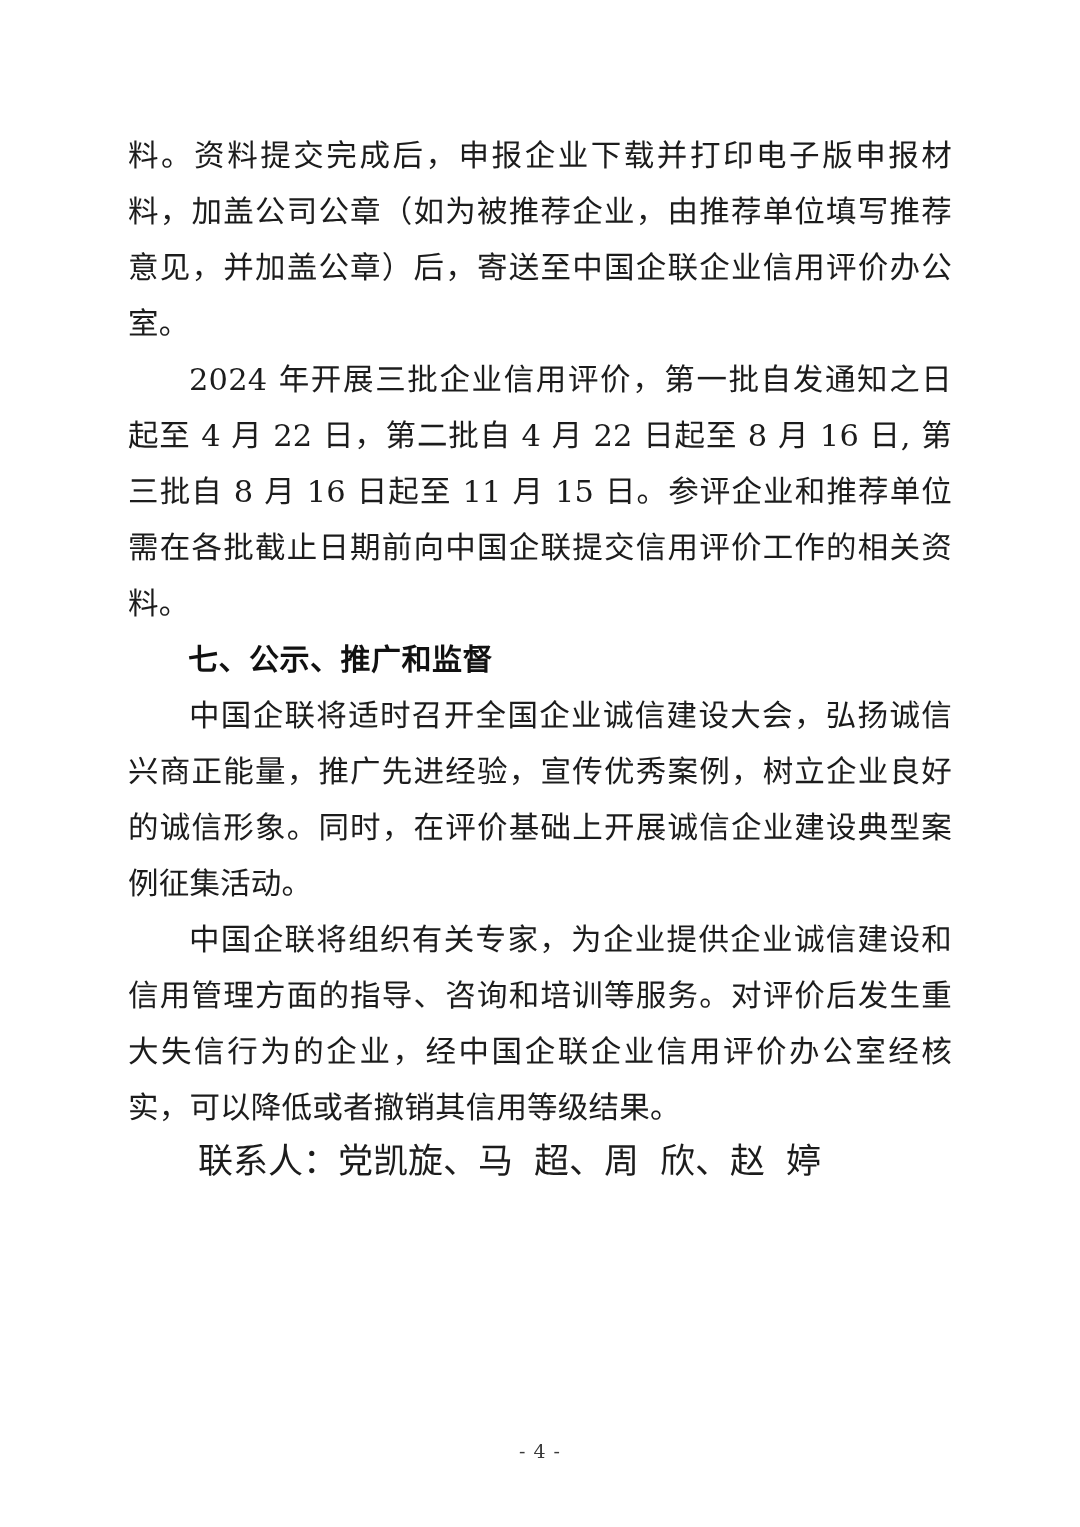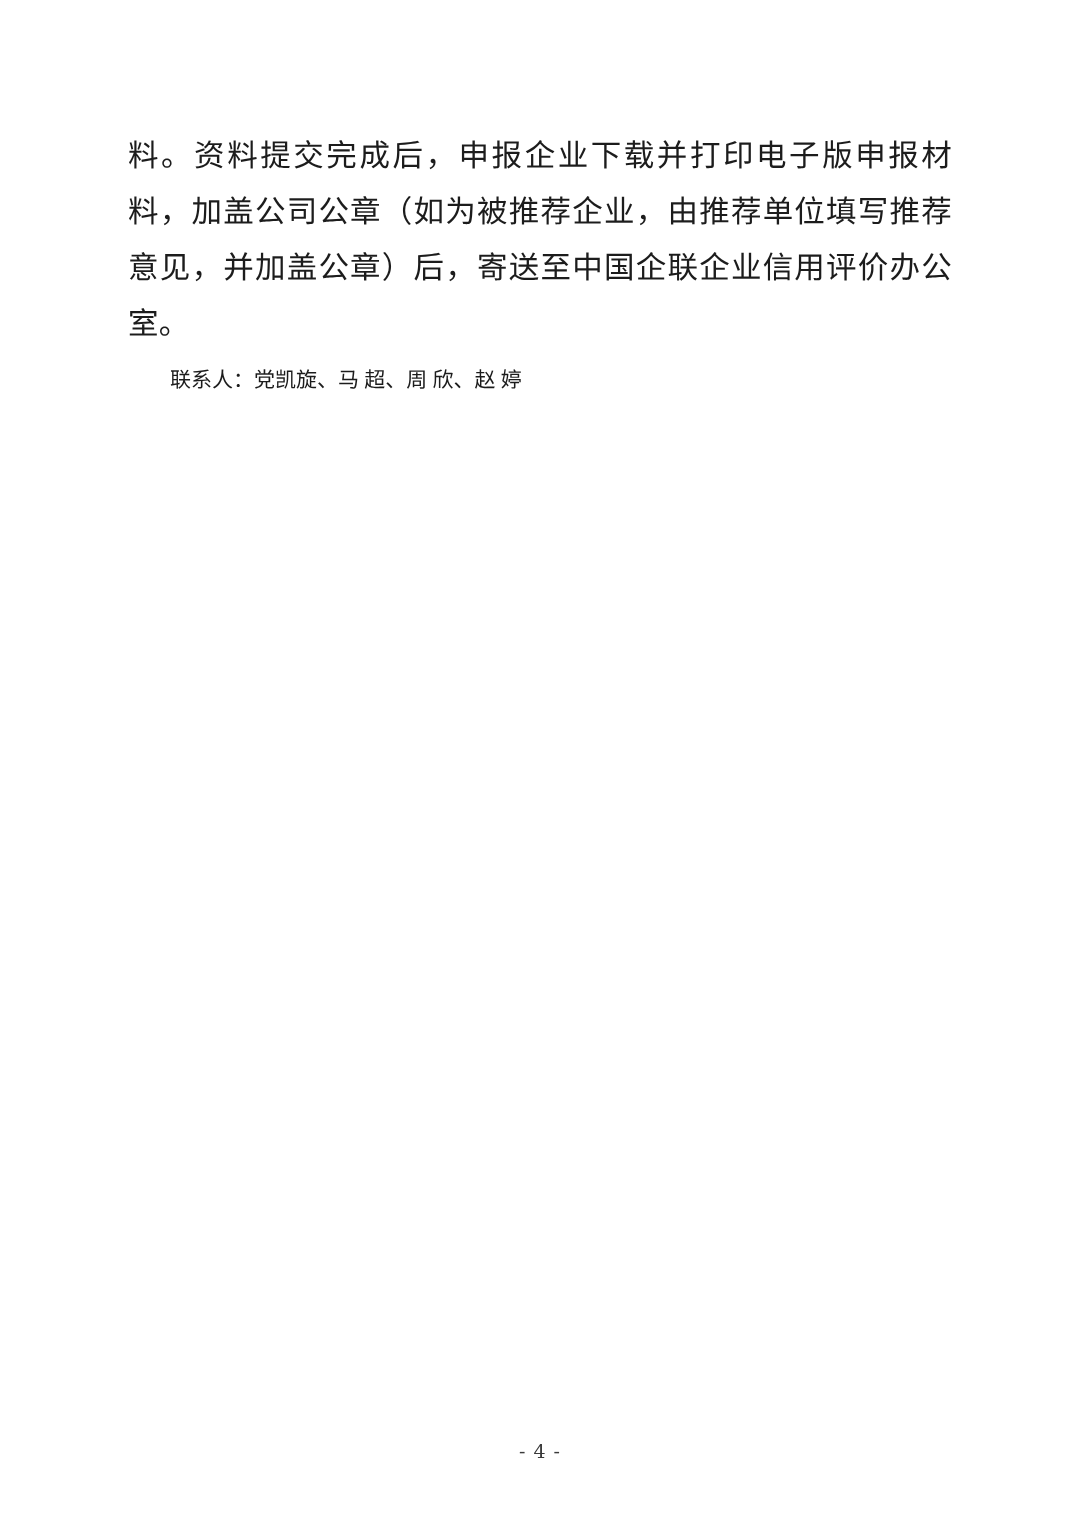--- a/index.html
+++ b/index.html
@@ -45,22 +45,22 @@
     font-size: 30px;
     line-height: 56px;
     font-weight: 700;
     text-indent: 2em;
     margin: 0;
     color: #111111;
     letter-spacing: 0.5px;
   }
   
   .contact-line {
-    font-family: Liberation Serif, serif;
-    font-size: 21px;
+    font-family: Liberation Mono, monospace;
+    font-size: 35px;
     line-height: 56px;
     text-indent: 2em;
     text-align: left;
     margin: 0;
     color: #1c1c1c;
     white-space: pre;
   }
   .footer {
     position: absolute;
     left: 0;
@@ -74,18 +74,22 @@
   }
 </style>
 </head>
 <body>
 
 <div class="page">
 
   <div class="body-area">
 
   <p class="para cont">料。资料提交完成后，申报企业下载并打印电子版申报材料，加盖公司公章（如为被推荐企业，由推荐单位填写推荐意见，并加盖公章）后，寄送至中国企联企业信用评价办公室。</p>
+      <p class="para">2024 年开展三批企业信用评价，第一批自发通知之日起至 4 月 22 日，第二批自 4 月 22 日起至 8 月 16 日, 第三批自 8 月 16 日起至 11 月 15 日。参评企业和推荐单位需在各批截止日期前向中国企联提交信用评价工作的相关资料。</p>
+      <p class="heading">七、公示、推广和监督</p>
+      <p class="para">中国企联将适时召开全国企业诚信建设大会，弘扬诚信兴商正能量，推广先进经验，宣传优秀案例，树立企业良好的诚信形象。同时，在评价基础上开展诚信企业建设典型案例征集活动。</p>
+      <p class="para">中国企联将组织有关专家，为企业提供企业诚信建设和信用管理方面的指导、咨询和培训等服务。对评价后发生重大失信行为的企业，经中国企联企业信用评价办公室经核实，可以降低或者撤销其信用等级结果。</p>
       <p class="contact-line">联系人：党凯旋、马 超、周 欣、赵 婷</p>
     </div>
 
   <div class="footer">- 4 -</div>
 
 </div>
 
 </body></html>

